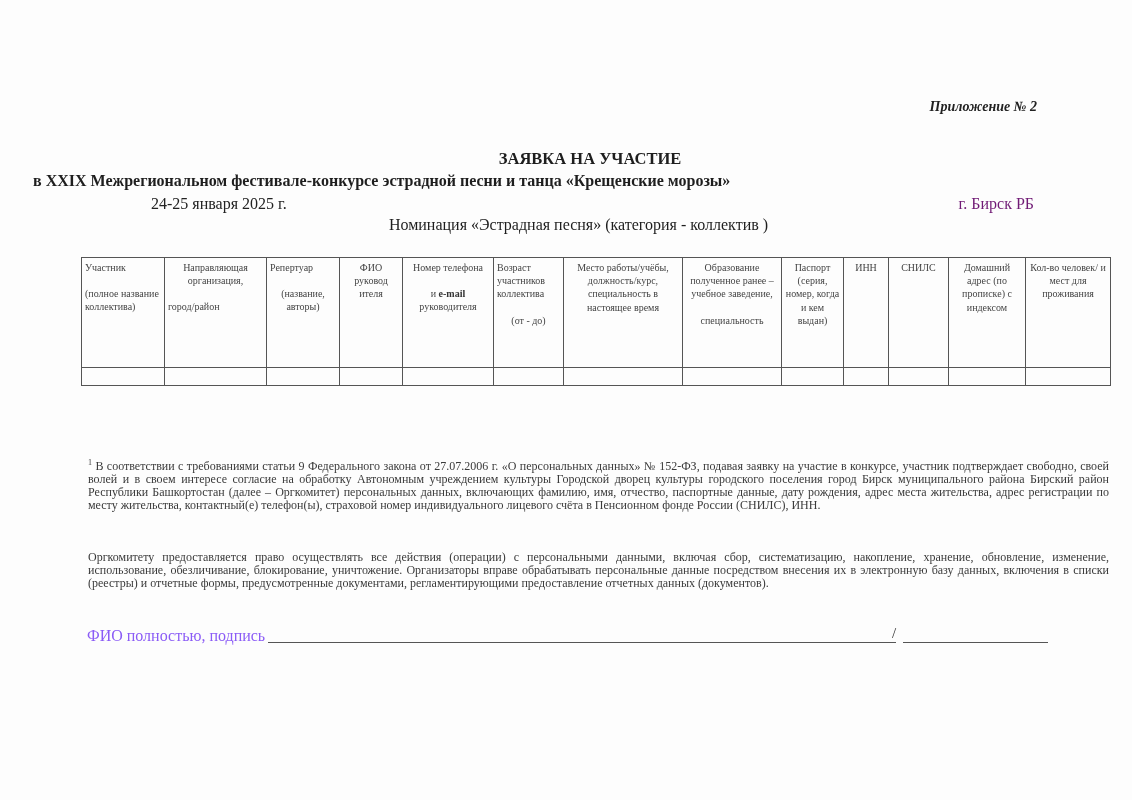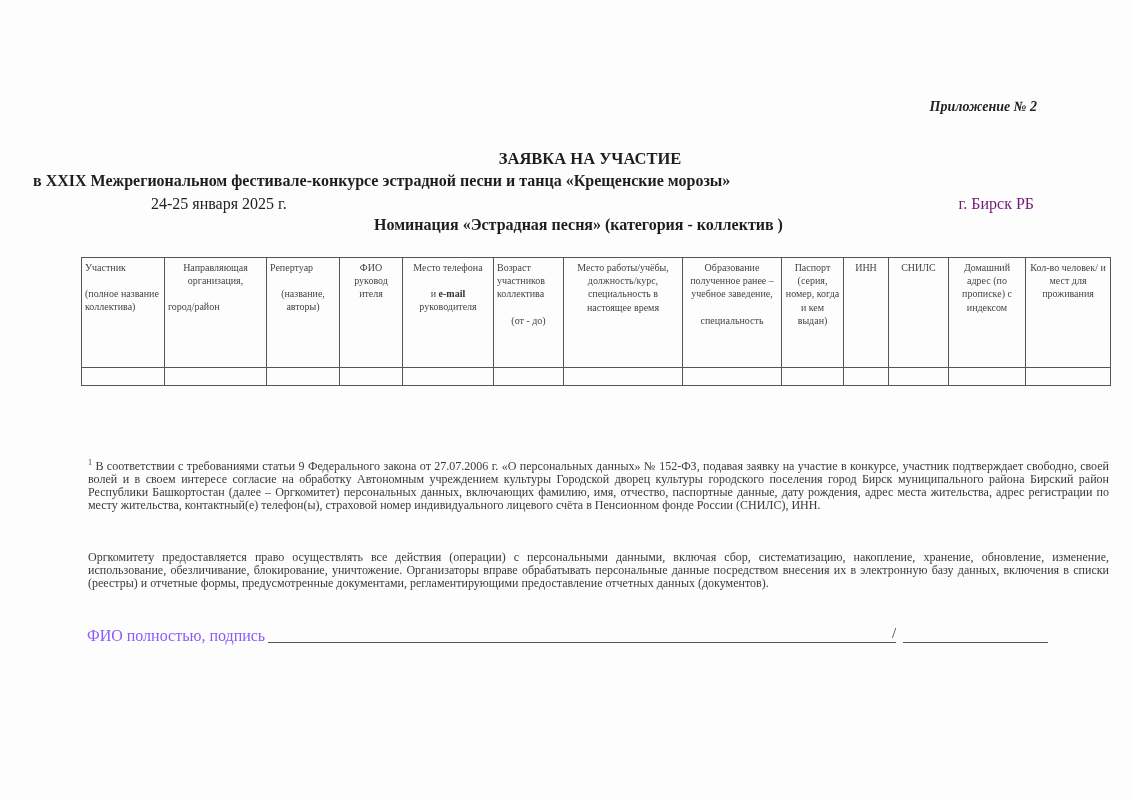--- a/index.html
+++ b/index.html
@@ -4,21 +4,21 @@
 <style>
   html, body { margin:0; padding:0; }
   body { width:1132px; height:800px; background:#fdfdfd; position:relative; overflow:hidden;
          font-family:"Liberation Serif", "DejaVu Serif", serif; color:#2a2a2a; }
   .abs { position:absolute; }
   .appendix { right:95px; top:99px; font-size:14px; font-style:italic; font-weight:bold; color:#222; }
   .title { left:0; width:1132px; top:149px; text-align:center; font-size:16.5px; font-weight:bold; color:#1e1e1e;padding-left:24px; }
   .subtitle { left:0; width:1108px; top:172px; text-align:left; font-size:16px; font-weight:bold; color:#1e1e1e; padding-left:33px; box-sizing:border-box; }
   .date { left:104px; top:195px; font-size:16px; color:#222;margin-left:47px; }
   .city { right:98px; top:195px; font-size:16px; color:#701a75; }
-  .nomination { left:0; width:1132px; top:216px; text-align:center; font-size:16px; font-weight:bold; color:#1e1e1e; padding-left:25px; box-sizing:border-box; }
+  .nomination { left:0; width:1132px; top:216px; text-align:center; font-size:16px; font-weight:normal; color:#1e1e1e; padding-left:25px; box-sizing:border-box; }
   table.app { position:absolute; left:81px; top:257px; width:1029px; border-collapse:collapse; table-layout:fixed; }
   table.app td, table.app th { border:1px solid #555; font-size:10px; line-height:13.2px; font-weight:normal; color:#444; vertical-align:top; padding:3px 3px; text-align:center; }
   table.app tr.head td { height:103px; }
   table.app tr.blank td { height:15px; padding:1px; }
   .l { text-align:left !important; }
   .b { font-weight:bold; color:#333;margin-top:36px; }
   .gap { display:block; height:13px; }
   .notes { left:88px; width:1021px; font-size:12px; line-height:13px; text-align:justify; color:#3a3a3a; }
   .n1 { top:456px; }
   .n2 { top:551px; }
@@ -67,21 +67,21 @@
     </td>
     <td>
       <div class="l">Репертуар</div>
           <span class="gap"></span>
       <div>(название, авторы)</div>
     </td>
     <td>
       <div>ФИО руковод ителя</div>
     </td>
     <td>
-      <div>Место телефона</div>
+      <div>Номер телефона</div>
           <span class="gap"></span>
       <div><span>и </span><span class="b">e-mail</span></div>
       <div>руководителя</div>
     </td>
     <td>
       <div class="l">Возраст участников коллектива</div>
           <span class="gap"></span>
       <div>(от - до)</div>
     </td>
     <td>

